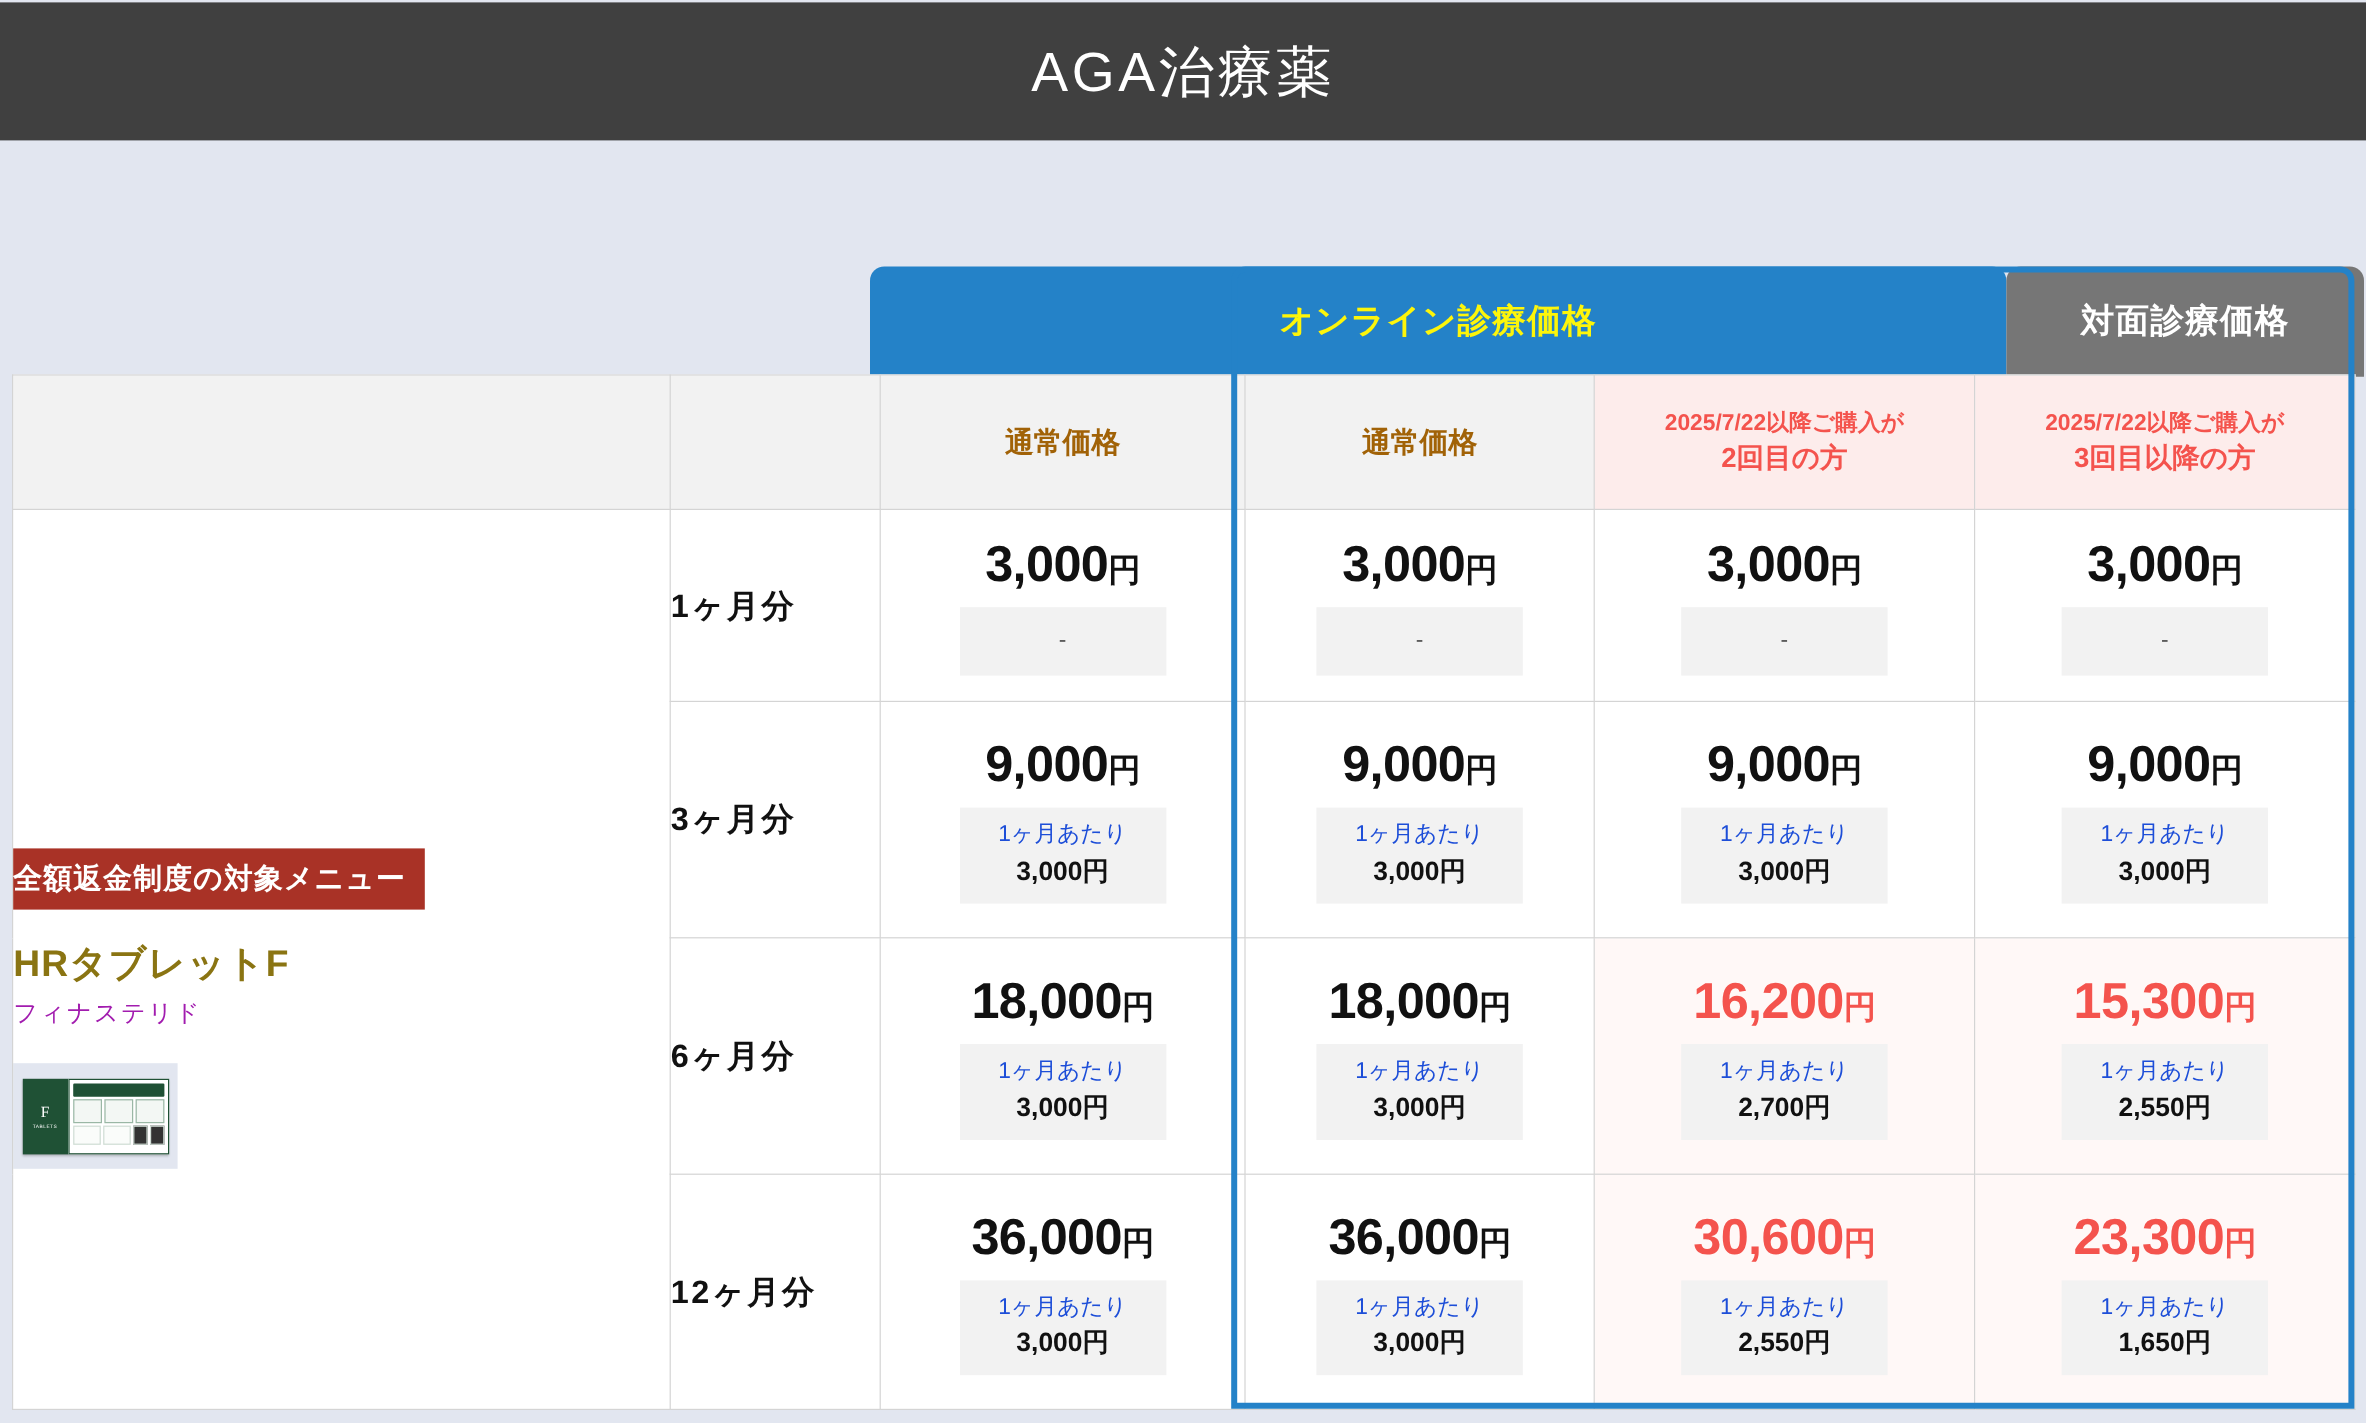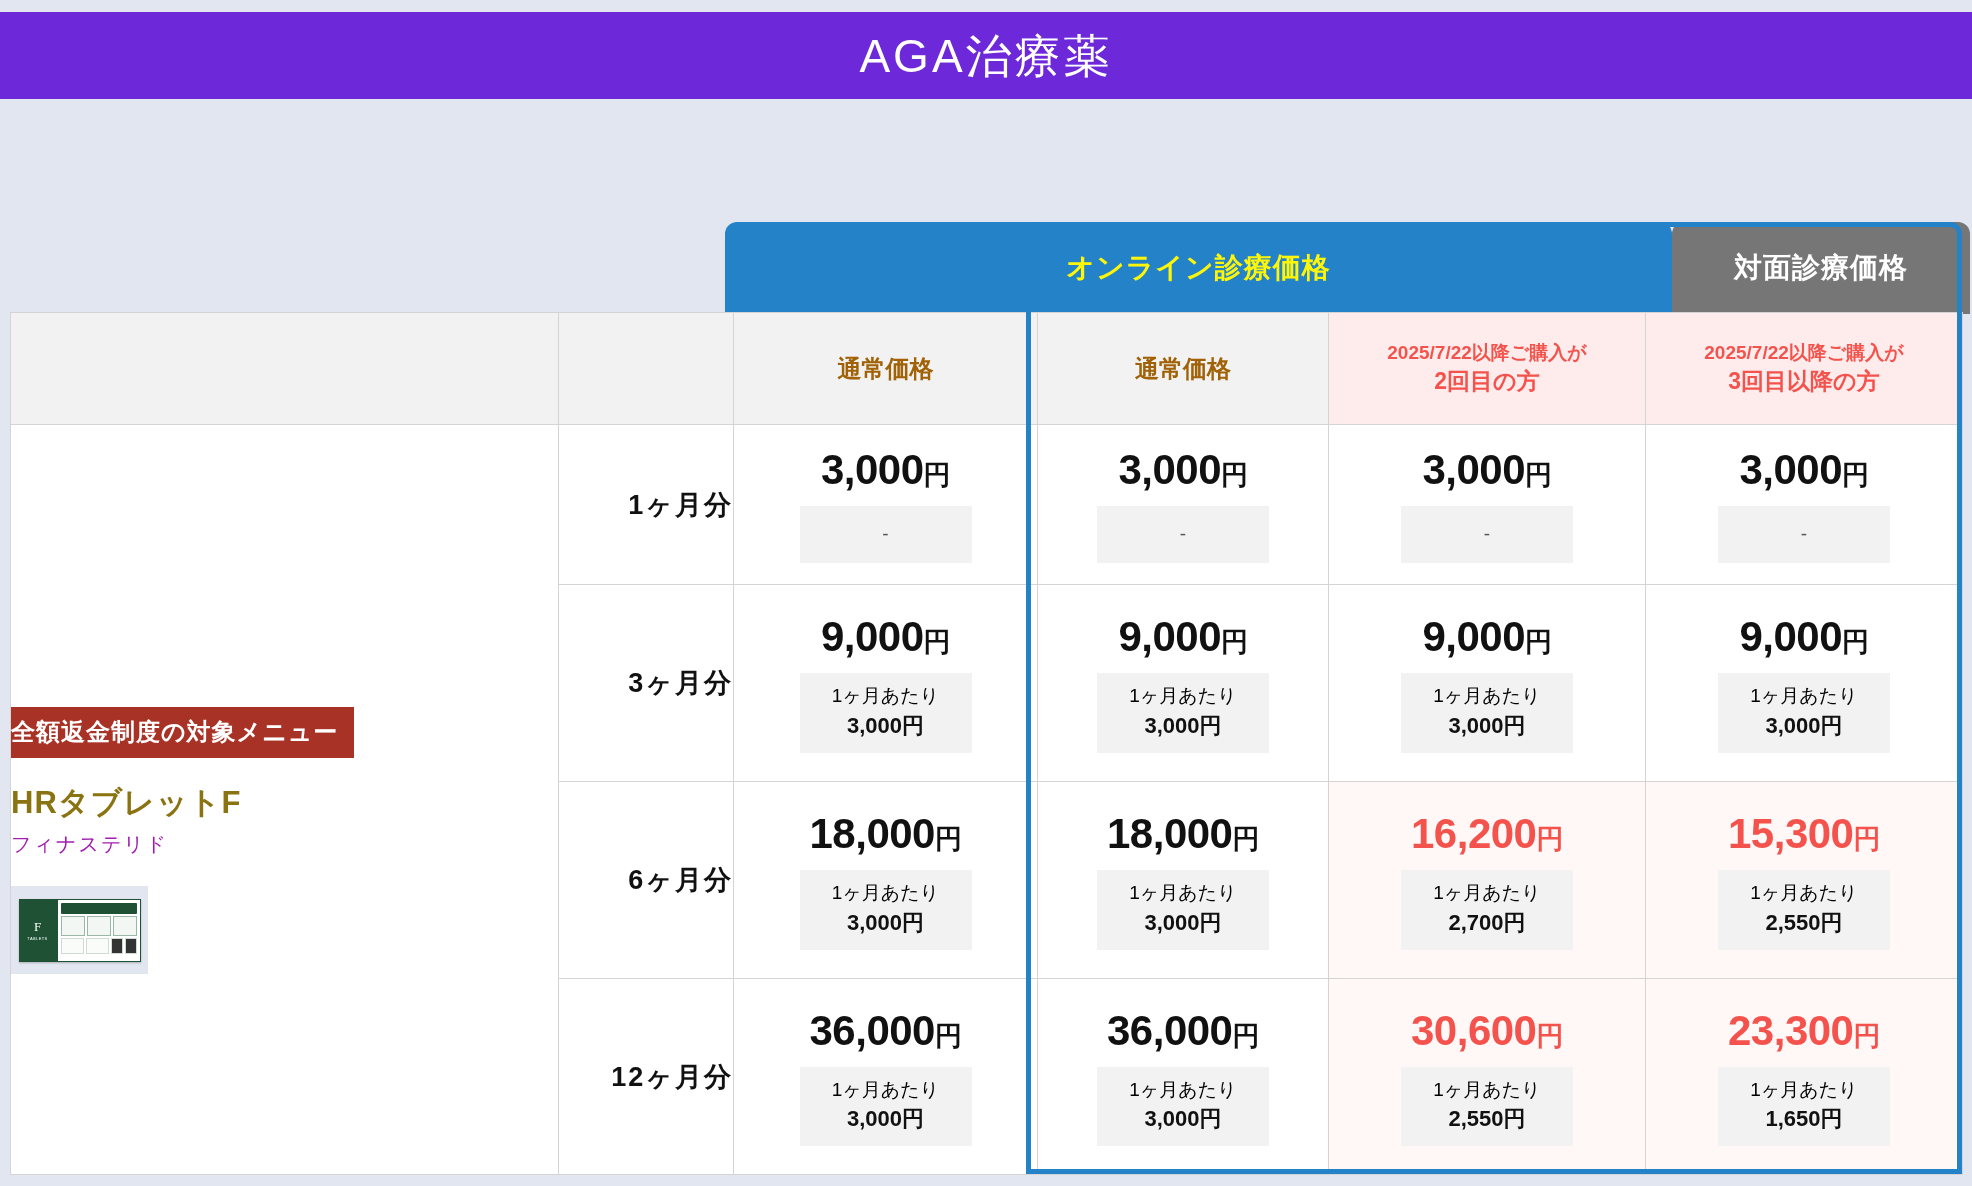--- a/index.html
+++ b/index.html
@@ -11,24 +11,24 @@
     height: 1186px;
     background: #e2e6f0;
     font-family: "Liberation Sans", "DejaVu Sans", sans-serif;
     overflow: hidden;
   }
 
   
   .title-bar {
     position: absolute;
     left: 0;
-    top: 12px;
+    top: 2px;
     width: 1972px;
-    height: 87px;
-    background: #6d28d9;
+    height: 115px;
+    background: #404040;
     display: flex;
     align-items: center;
     justify-content: center;
     box-sizing: border-box;
   }
   .title-bar .title-text {
     color: #ffffff;
     font-size: 46px;
     font-weight: 400;
     letter-spacing: 3px;
@@ -194,21 +194,21 @@
     border-radius: 1px;
   }
   .card-mid { display: flex; gap: 2px; height: 20px; }
   .card-mid span { flex: 1; border: 1px solid #9ab7a5; background: #f3f7f4; }
   .card-bot { display: flex; gap: 2px; height: 16px; }
   .card-bot span { flex: 1; border: 1px solid #cfdcd4; background: #fafcfa; }
   .card-bot .qr { flex: 0 0 10px; background: #333; }
 
   
   .duration-cell {
-    text-align: right;
+    text-align: left;
     font-size: 27px;
     font-weight: 700;
     letter-spacing: 2px;
     color: #111111;
     background: #ffffff;
   }
 
   
   .price-cell {
     text-align: center;
@@ -229,21 +229,21 @@
     display: inline-block;
     background: #f2f2f2;
     min-width: 172px;
     margin-top: 12px;
     padding: 10px 16px 11px 16px;
     box-sizing: border-box;
   }
   .unit-label {
     font-size: 19px;
     font-weight: 400;
-    color: #000000;
+    color: #1d4ed8;
     line-height: 1.35;
   }
   .unit-value {
     font-size: 22px;
     font-weight: 700;
     color: #111111;
     line-height: 1.5;
   }
   .unit-box.dash {
     padding: 15px 16px 16px 16px;

